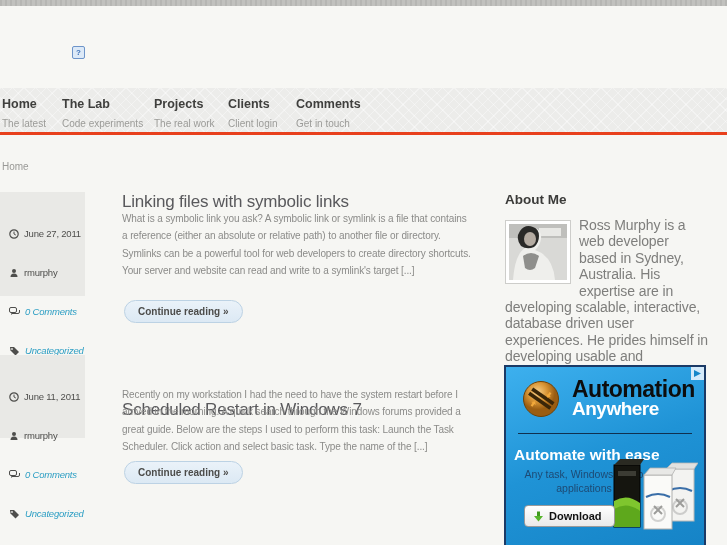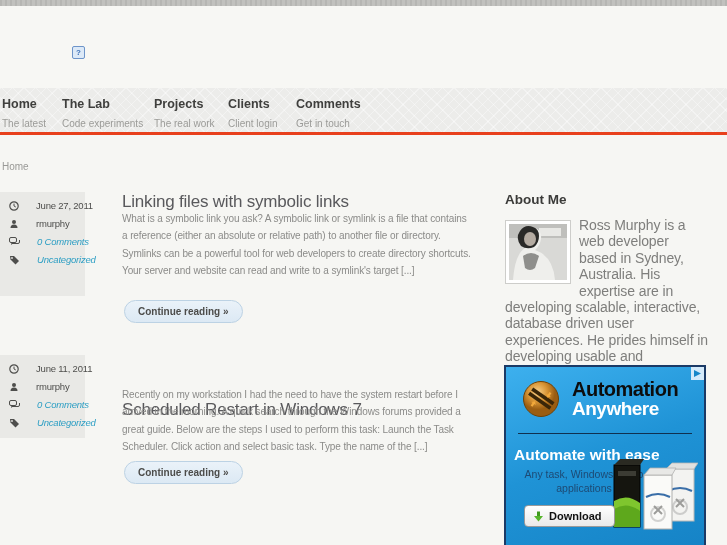--- a/index.html
+++ b/index.html
@@ -34,21 +34,21 @@
   .nav-title { font-size:12.5px; font-weight:bold; color:#3f3f3d; line-height:14px; }
   .nav-sub { font-size:10px; color:#9b9b98; line-height:13px; margin-top:6px; }
 
   
   .breadcrumb { position:absolute; left:2px; top:161px; font-size:10px; color:#999996; }
 
   
   .meta-box { position:absolute; left:0; width:85px; background:#e9e9e6; padding:8px 0 0 9px; }
   .meta-box.m1 { top:192px; height:104px; }
   .meta-box.m2 { top:355px; height:83px; }
-  .meta-row { display:flex; align-items:center; gap:17px; margin-bottom:7px; }
+  .meta-row { display:flex; align-items:center; gap:5px; margin-bottom:7px;margin-top:28px; }
   .meta-row svg { flex:0 0 auto; }
   .meta-text { font-size:9.5px; color:#4e4e4c; letter-spacing:-0.2px; white-space:nowrap; }
   .meta-link { font-size:9.5px; color:#2e9fc4; letter-spacing:-0.2px; white-space:nowrap; cursor:pointer;font-style:italic; }
 
   
   .post-title { position:absolute; left:122px; width:360px; font-size:17px; font-weight:400;
     color:#59595c; letter-spacing:-0.2px; cursor:pointer; }
   .post-title.p1 { top:192px; }
   .post-title.p2 { top:364px;margin-top:36px; }
   .post-body { position:absolute; left:122px; width:350px; font-size:10px; line-height:17.4px;
@@ -70,21 +70,21 @@
   .portrait svg { display:block; width:58px; height:56px; }
 
   
   .ad { position:absolute; left:504px; top:365px; width:202px; height:200px;
     background:linear-gradient(160deg,#3db0ee 0%, #1f93d6 45%, #1481c4 100%);
     border:2px solid #1b3a66; border-bottom:none; cursor:pointer; }
   .adchoices { position:absolute; right:0; top:0; width:13px; height:13px; background:#d4eafa;
     display:flex; align-items:center; justify-content:center; cursor:pointer; }
   .ad-logo { position:absolute; left:16px; top:13px; width:38px; height:38px; }
   .ad-brand { position:absolute; left:66px; top:12px; line-height:20px; }
-  .ad-brand-1 { font-size:20px; font-weight:800; color:#0d0d0d; letter-spacing:-0.5px; }
+  .ad-brand-1 { font-size:23px; font-weight:800; color:#0d0d0d; letter-spacing:-0.5px; }
   .ad-brand-2 { font-size:19px; font-weight:800; color:#ffffff; letter-spacing:-0.5px; }
   .ad-divider { position:absolute; left:12px; top:66px; width:174px; height:1px; background:#10304f; }
   .ad-headline { position:absolute; left:8px; top:79px; font-size:15.5px; font-weight:800; color:#ffffff; }
   .ad-sub { position:absolute; left:14px; top:101px; width:128px; text-align:center;
     font-size:10.5px; line-height:13.5px; color:#1d4a74; }
   .ad-boxes { position:absolute; right:6px; top:90px; }
   .download-btn { position:absolute; left:18px; top:138px; display:flex; align-items:center; gap:5px;
     background:linear-gradient(#ffffff,#e9e9e9); border:1px solid #9a9a9a; border-radius:4px;
     padding:4px 12px 4px 8px; cursor:pointer;text-align:right; }
   .download-label { font-size:11px; font-weight:bold; color:#111; }

